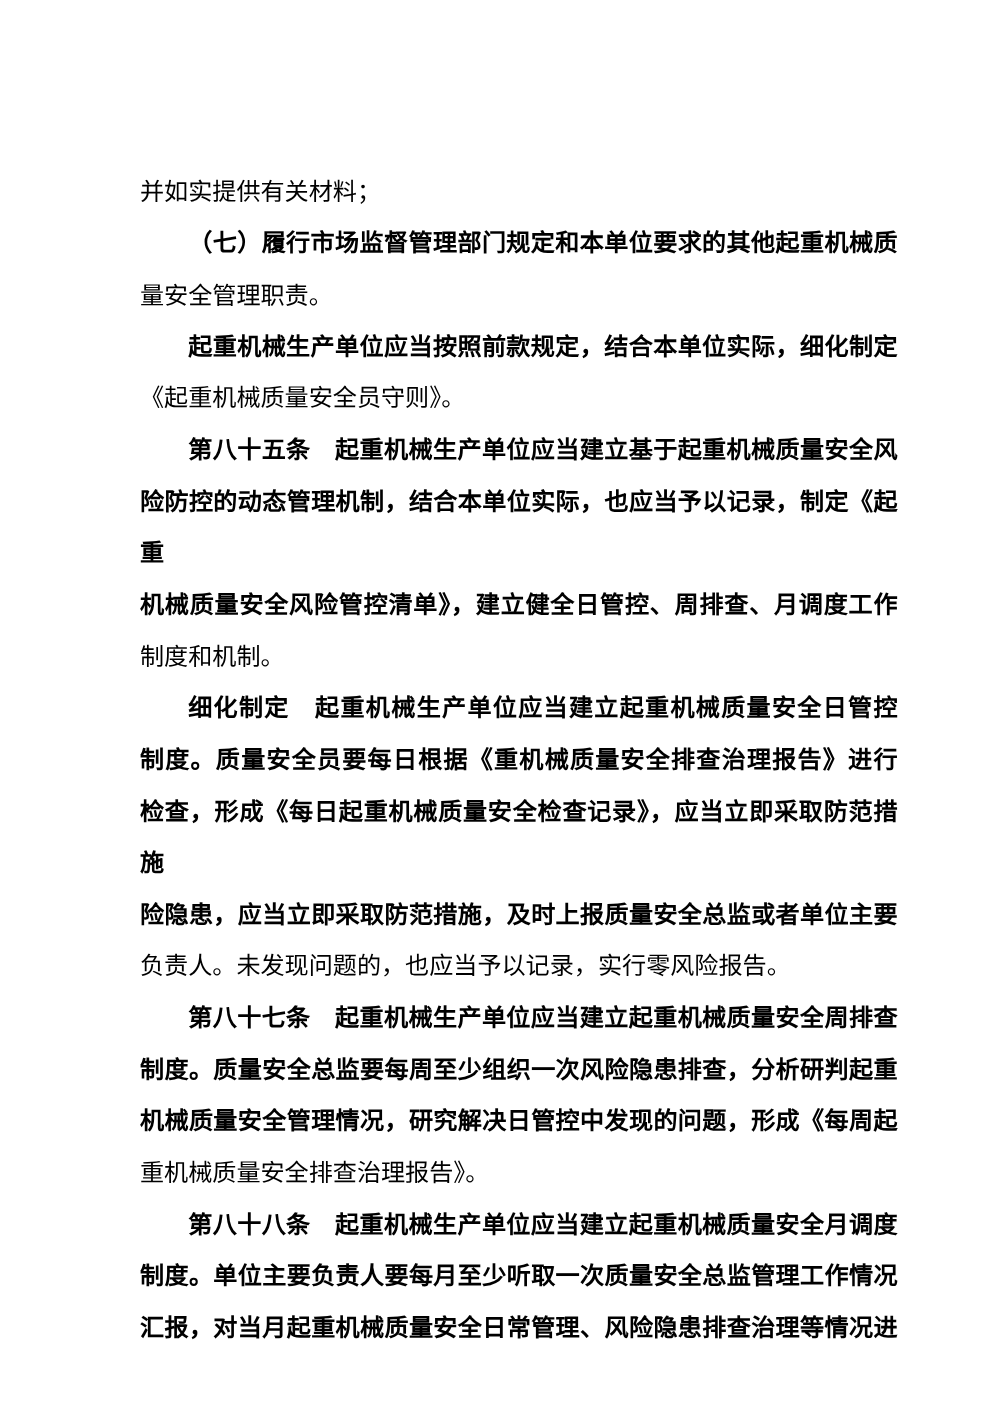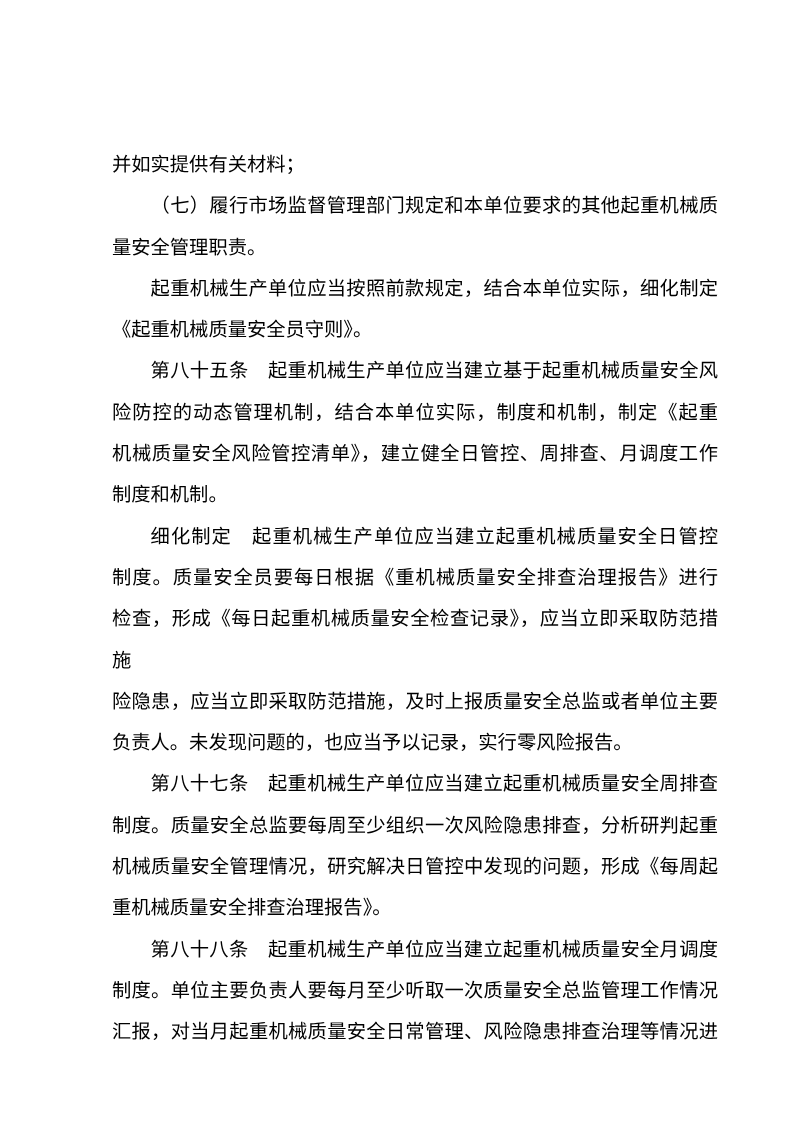--- a/index.html
+++ b/index.html
@@ -11,53 +11,54 @@
   .page {
     position: relative;
     width: 794px;
     height: 1122px;
     background: #ffffff;
     overflow: hidden;
   }
   .text-body {
     position: absolute;
     left: 112px;
-    top: 144px;
+    top: 134px;
     width: 606px;
     font-family: "Liberation Serif", "DejaVu Serif", serif;
     font-size: 19.3px;
     line-height: 41.3px;
     color: #000000;
     font-kerning: none;
   }
   .text-line {
     text-align: justify;
     text-justify: inter-ideograph;
     text-align-last: left;
     word-break: break-all;
   }
   .text-line.fill {
     text-align-last: justify;
+    font-weight: bold;
   }
   .text-line.indent {
     text-indent: 2em;
   }
 </style>
 </head>
 <body>
 
 <div class="page" style="background: rgb(255, 255, 255);">
   <div class="text-body" style="color: rgb(0, 0, 0);">
       <div class="text-line">并如实提供有关材料；</div>
       <div class="text-line indent fill">（七）履行市场监督管理部门规定和本单位要求的其他起重机械质</div>
       <div class="text-line">量安全管理职责。</div>
       <div class="text-line indent fill">起重机械生产单位应当按照前款规定，结合本单位实际，细化制定</div>
       <div class="text-line">《起重机械质量安全员守则》。</div>
       <div class="text-line indent fill">第八十五条　起重机械生产单位应当建立基于起重机械质量安全风</div>
-      <div class="text-line fill">险防控的动态管理机制，结合本单位实际，制度和机制，制定《起重</div>
+      <div class="text-line fill">险防控的动态管理机制，结合本单位实际，也应当予以记录，制定《起重</div>
       <div class="text-line fill">机械质量安全风险管控清单》，建立健全日管控、周排查、月调度工作</div>
       <div class="text-line">制度和机制。</div>
       <div class="text-line indent fill">细化制定　起重机械生产单位应当建立起重机械质量安全日管控</div>
       <div class="text-line fill">制度。质量安全员要每日根据《重机械质量安全排查治理报告》进行</div>
       <div class="text-line fill">检查，形成《每日起重机械质量安全检查记录》，应当立即采取防范措施</div>
       <div class="text-line fill">险隐患，应当立即采取防范措施，及时上报质量安全总监或者单位主要</div>
       <div class="text-line">负责人。未发现问题的，也应当予以记录，实行零风险报告。</div>
       <div class="text-line indent fill">第八十七条　起重机械生产单位应当建立起重机械质量安全周排查</div>
       <div class="text-line fill">制度。质量安全总监要每周至少组织一次风险隐患排查，分析研判起重</div>
       <div class="text-line fill">机械质量安全管理情况，研究解决日管控中发现的问题，形成《每周起</div>

